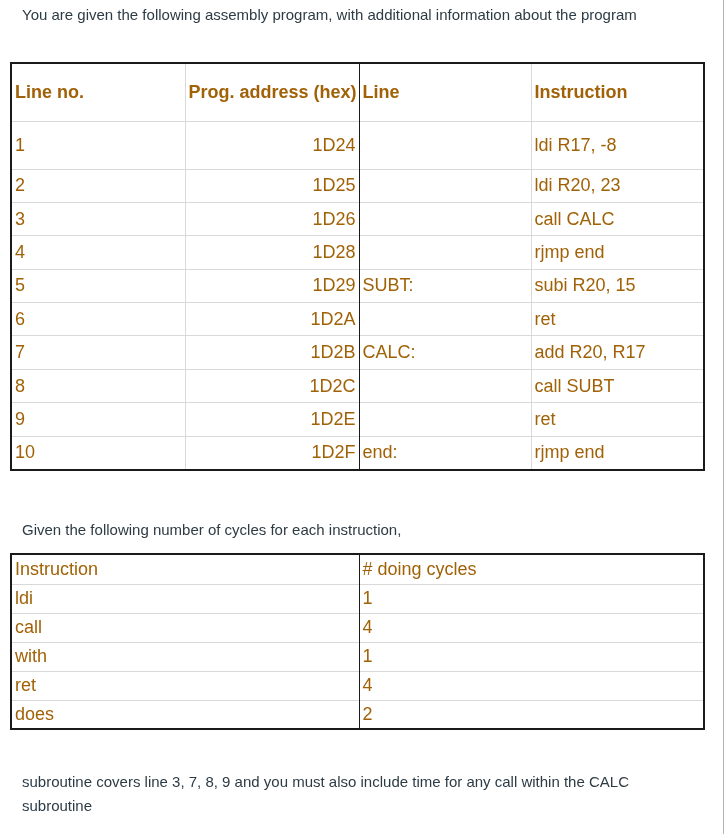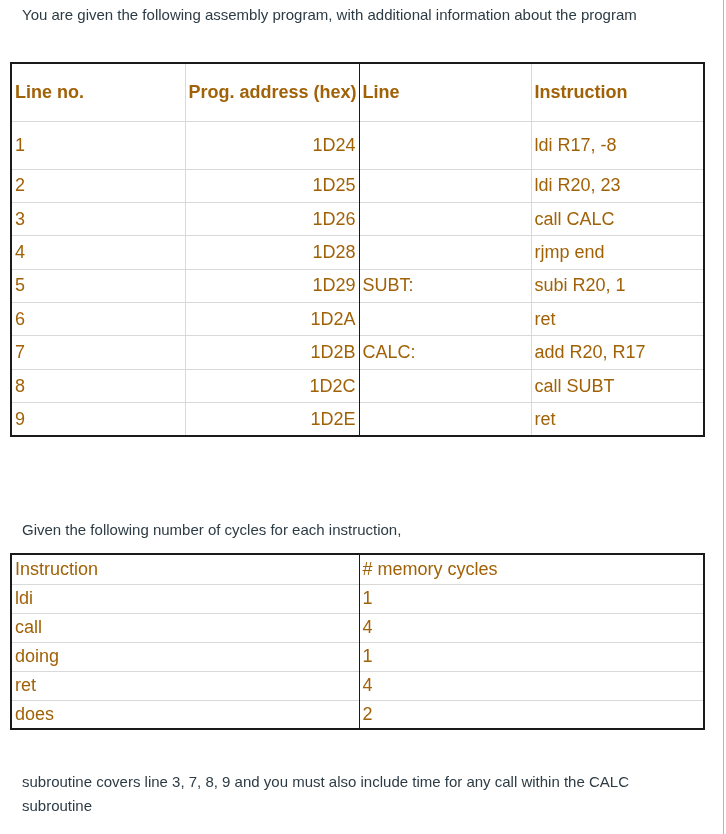--- a/index.html
+++ b/index.html
@@ -114,21 +114,21 @@
     <tr class="std">
       <td class="c1">4</td>
       <td class="c2">1D28</td>
       <td class="c3"></td>
       <td class="c4">rjmp end</td>
     </tr>
     <tr class="std">
       <td class="c1">5</td>
       <td class="c2">1D29</td>
       <td class="c3">SUBT:</td>
-      <td class="c4">subi R20, 1</td>
+      <td class="c4">subi R20, 15</td>
     </tr>
     <tr class="std">
       <td class="c1">6</td>
       <td class="c2">1D2A</td>
       <td class="c3"></td>
       <td class="c4">ret</td>
     </tr>
     <tr class="std">
       <td class="c1">7</td>
       <td class="c2">1D2B</td>
@@ -139,48 +139,54 @@
       <td class="c1">8</td>
       <td class="c2">1D2C</td>
       <td class="c3"></td>
       <td class="c4">call SUBT</td>
     </tr>
     <tr class="std">
       <td class="c1">9</td>
       <td class="c2">1D2E</td>
       <td class="c3"></td>
       <td class="c4">ret</td>
+    </tr>
+    <tr class="std">
+      <td class="c1">10</td>
+      <td class="c2">1D2F</td>
+      <td class="c3">end:</td>
+      <td class="c4">rjmp end</td>
     </tr>
   </tbody>
 </table>
 
 <div class="para cycles-intro">Given the following number of cycles for each instruction,</div>
 
 <table class="cycles-table">
   <colgroup>
     <col style="width:348px">
       <col style="width:345px">
   </colgroup>
   <thead>
     <tr class="hdr">
       <th class="c1">Instruction</th>
-      <th class="c2"># memory cycles</th>
+      <th class="c2"># doing cycles</th>
     </tr>
   </thead>
   <tbody>
     <tr class="std">
       <td class="c1">ldi</td>
       <td class="c2">1</td>
     </tr>
     <tr class="std">
       <td class="c1">call</td>
       <td class="c2">4</td>
     </tr>
     <tr class="std">
-      <td class="c1">doing</td>
+      <td class="c1">with</td>
       <td class="c2">1</td>
     </tr>
     <tr class="std">
       <td class="c1">ret</td>
       <td class="c2">4</td>
     </tr>
     <tr class="std">
       <td class="c1">does</td>
       <td class="c2">2</td>
     </tr>

